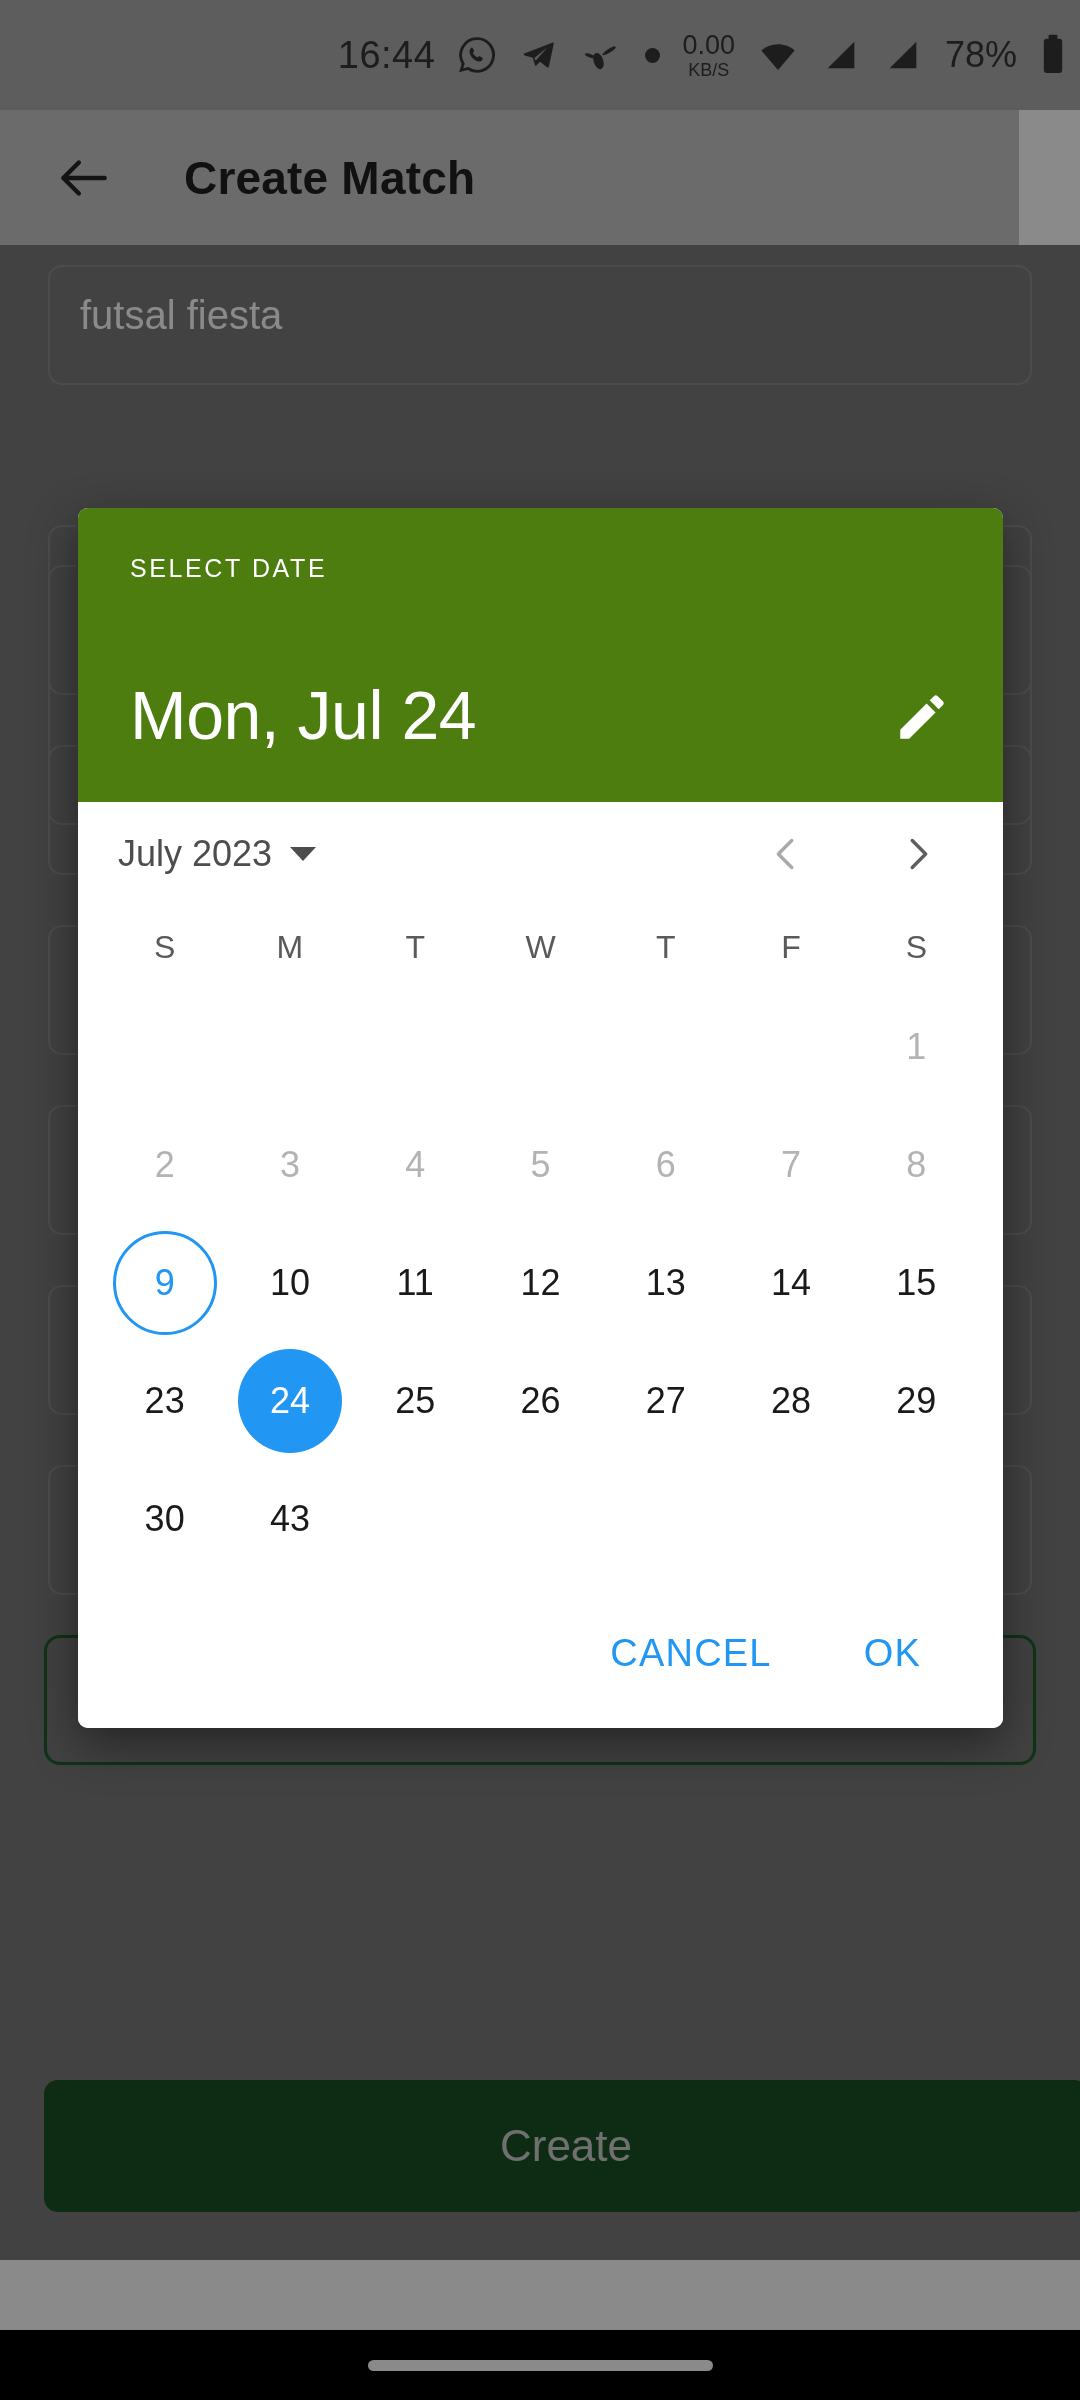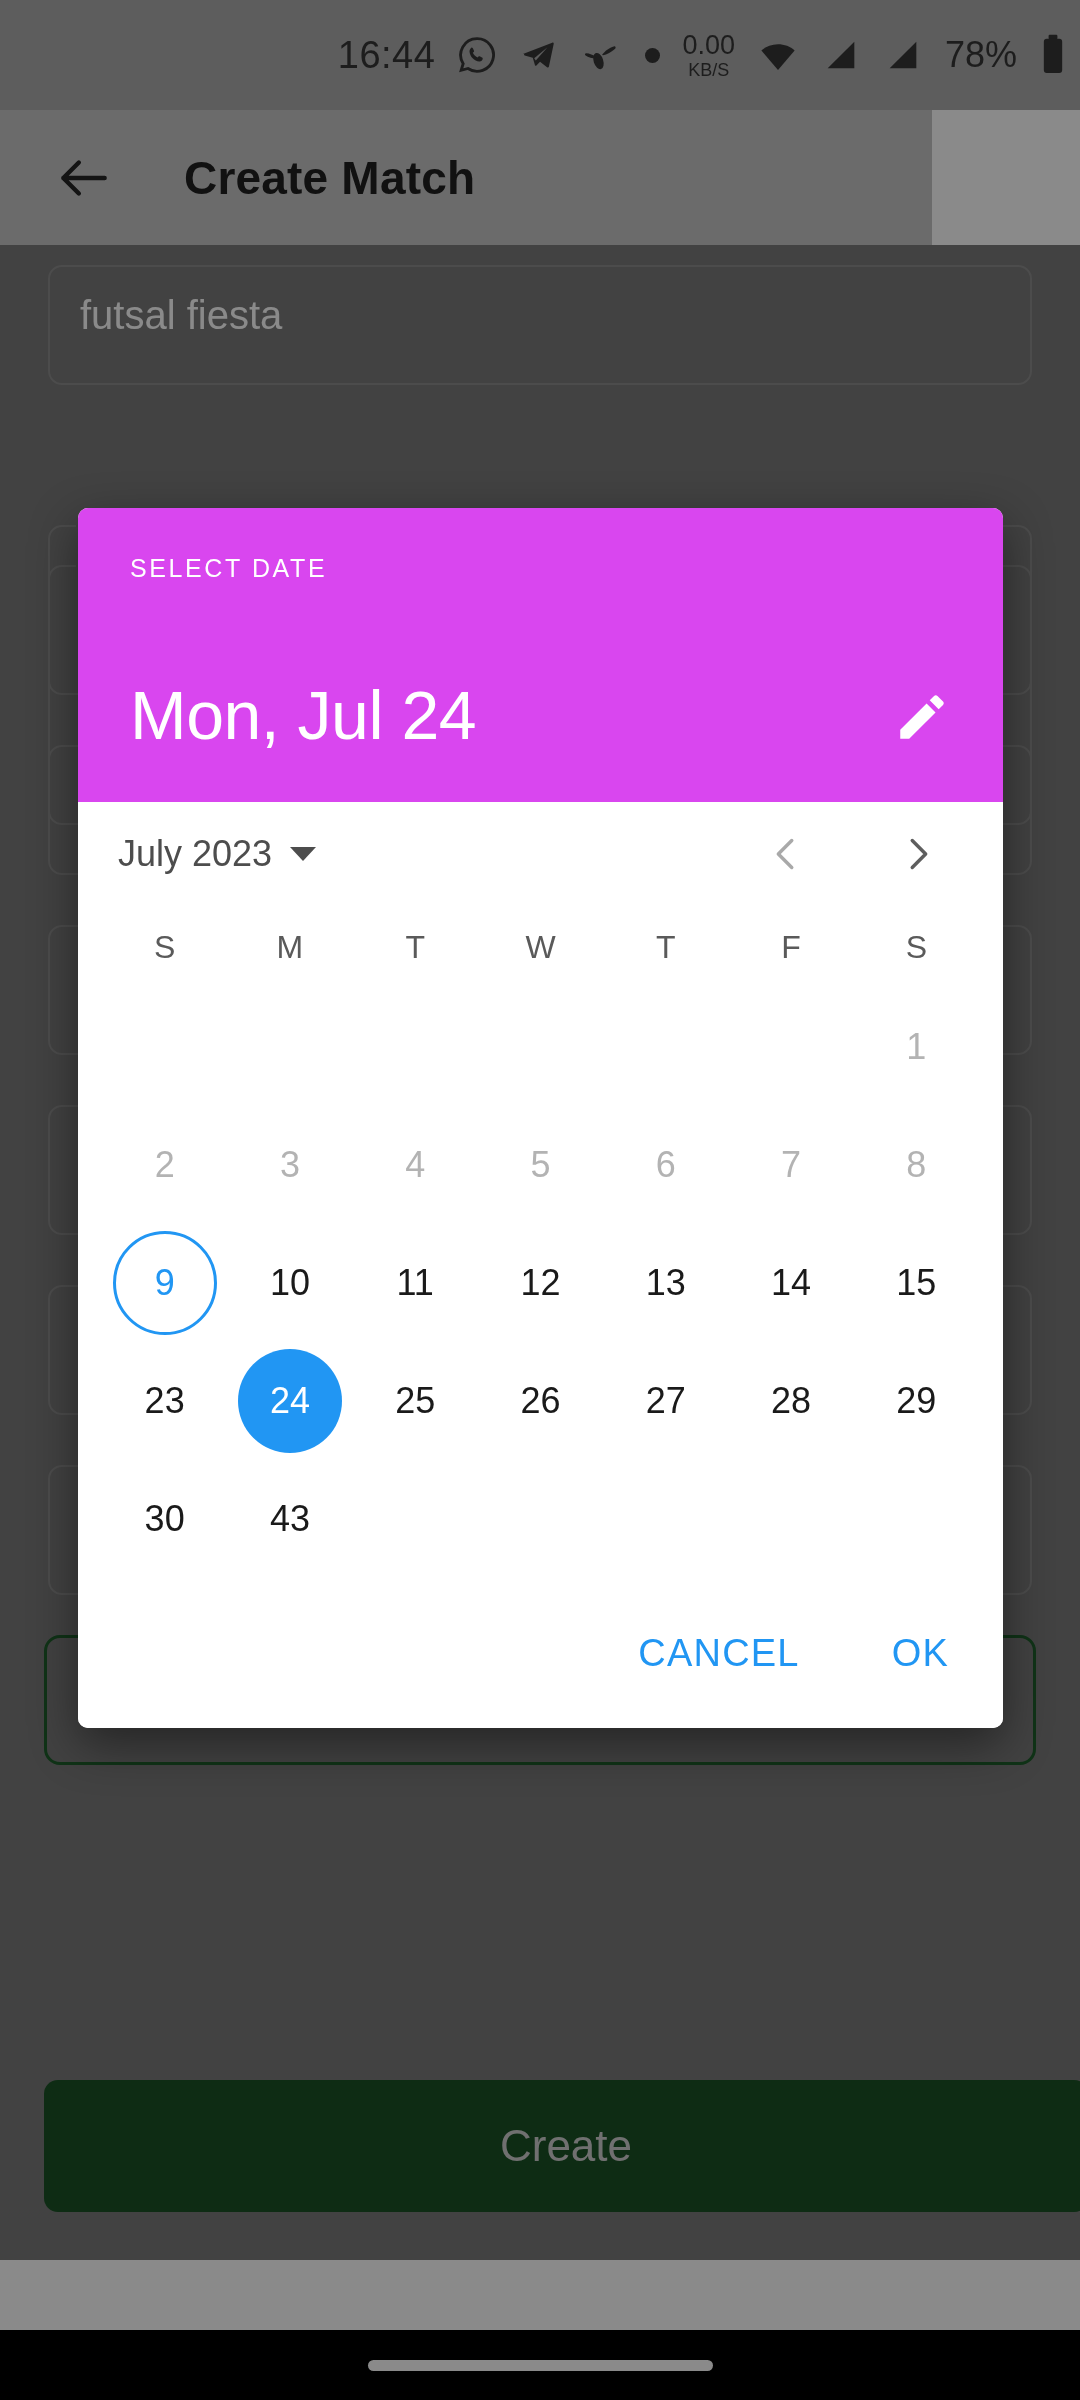--- a/index.html
+++ b/index.html
@@ -50,21 +50,21 @@
   .sb-speed { display: flex; flex-direction: column; align-items: center; line-height: 1; justify-content: flex-end; }
   .sb-speed .v { font-size: 27px; }
   .sb-speed .u { font-size: 18px; margin-top: 2px; }
   .sb-batt { font-size: 36px; }
   .icon-dot { width: 15px; height: 15px; border-radius: 50%; background: #1d1d1d; }
 
   
   .appbar {
     position: absolute;
     left: 0; top: 110px;
-    width: 932px; height: 135px;
+    width: 1019px; height: 135px;
     background: #6b6b6b;
     display: flex;
     align-items: center;
     z-index: 44;
   }
   .appbar .back { margin-left: 48px; width: 72px; height: 72px; display:flex; align-items:center; justify-content:center;}
   .appbar .title {
     margin-left: 64px;
     font-size: 46px;
     font-weight: 700;
@@ -155,21 +155,21 @@
     left: 78px;
     top: 508px;
     width: 925px;
     background: #ffffff;
     border-radius: 10px;
     overflow: hidden;
     z-index: 60;
     box-shadow: 0 16px 48px rgba(0,0,0,0.45);
   }
   .dlg-header {
-    background: #d946ef;
+    background: #4d7c0f;
     padding: 46px 52px 0 52px;
     height: 294px;
     box-sizing: border-box;
     position: relative;
   }
   .dlg-header .eyebrow {
     color: #ffffff;
     font-size: 25px;
     letter-spacing: 2.6px;
     font-weight: 500;
@@ -253,21 +253,21 @@
     background: #2196f3;
     color: #ffffff;
   }
   .day.empty .num { visibility: hidden; }
 
   .dlg-actions {
     height: 150px;
     display: flex;
     align-items: center;
     justify-content: flex-end;
-    padding-right: 30px;
+    padding-right: 58px;
     box-sizing: border-box;
     margin-left: 32px;
   }
   .dlg-actions .txtbtn {
     font-size: 38px;
     color: #2196f3;
     letter-spacing: 1.2px;
     font-weight: 500;
     padding: 18px 24px;
     cursor: pointer;

